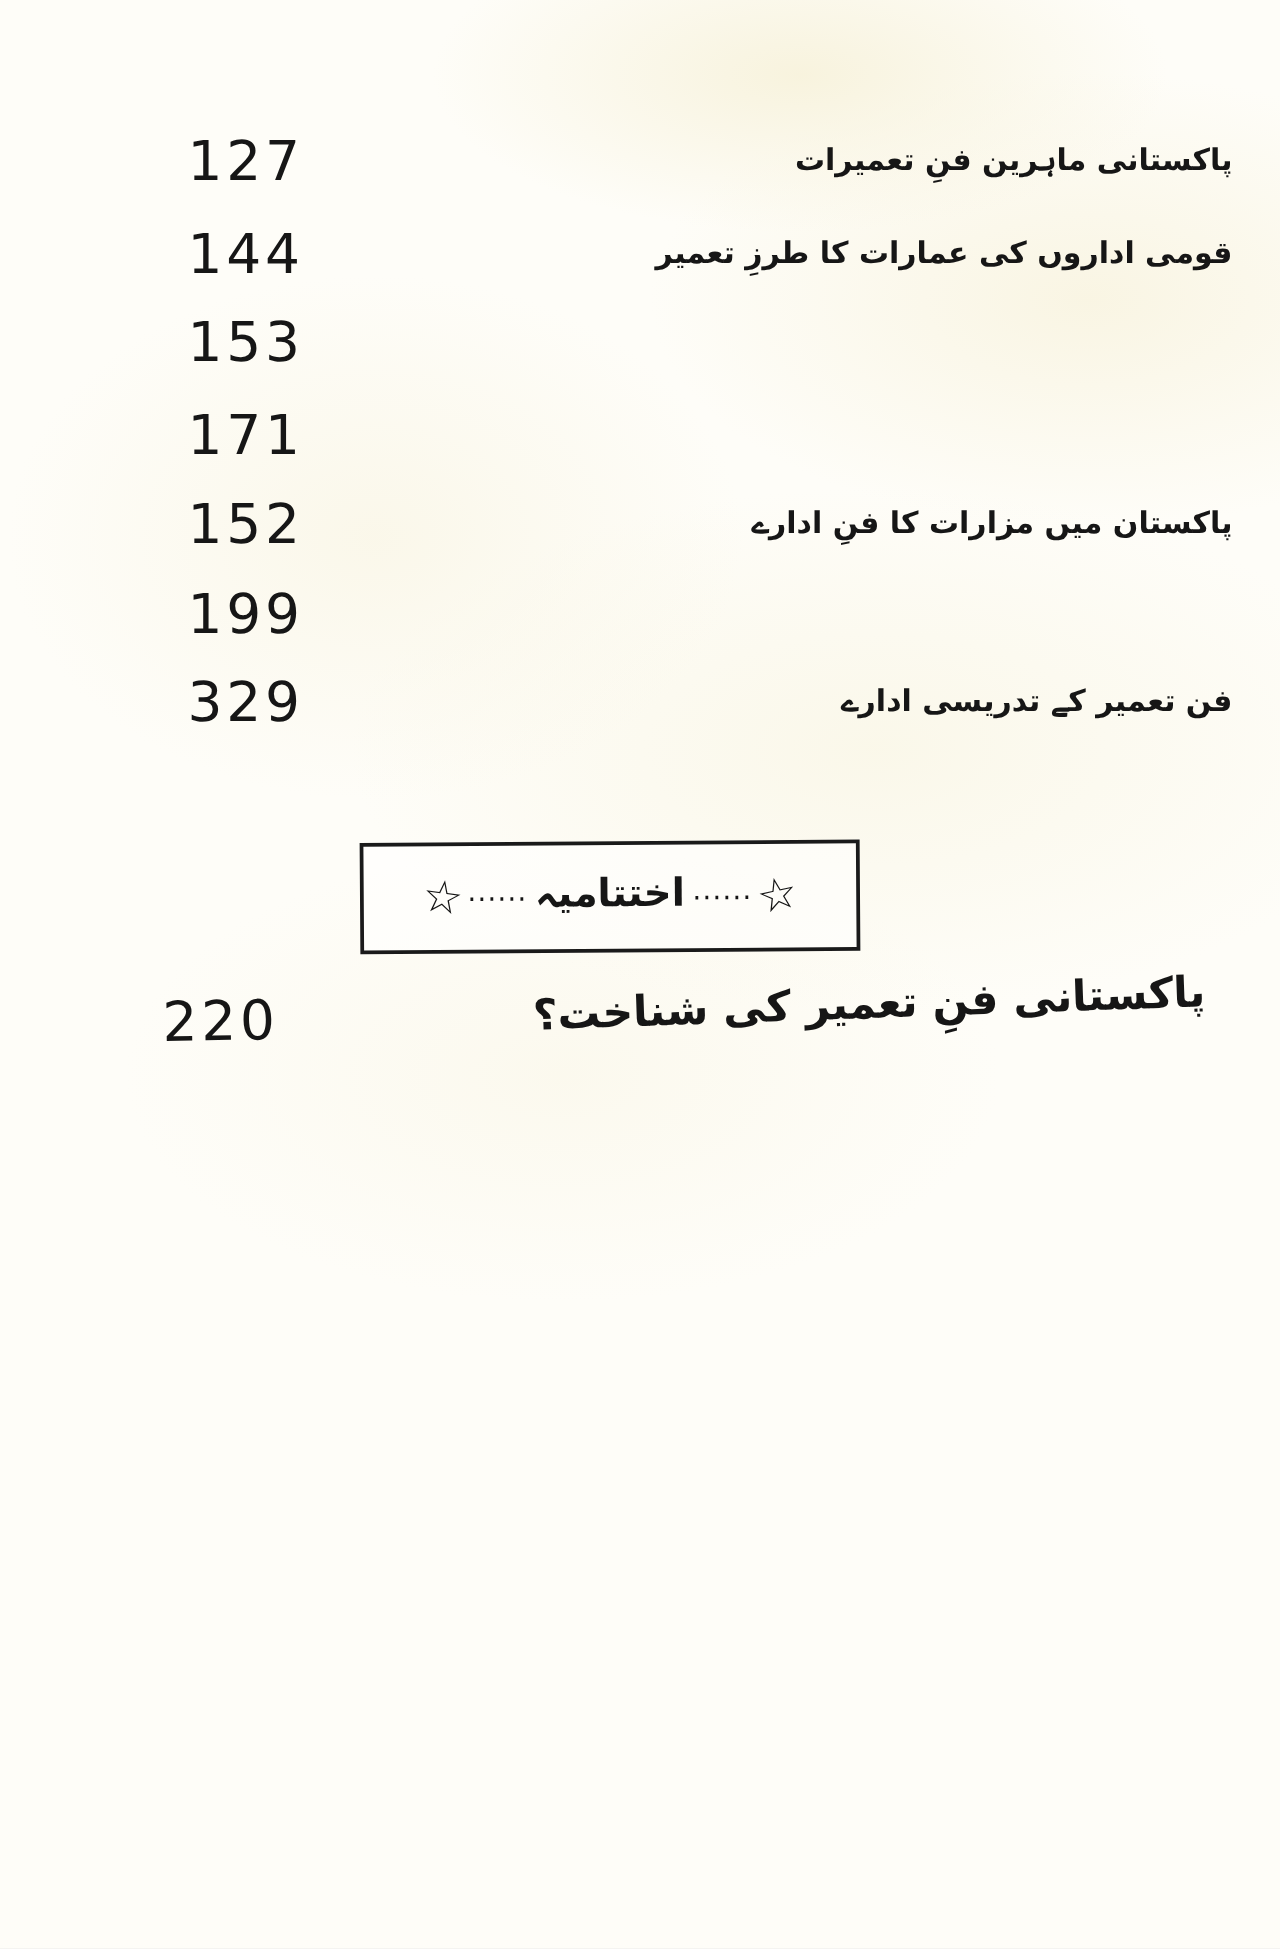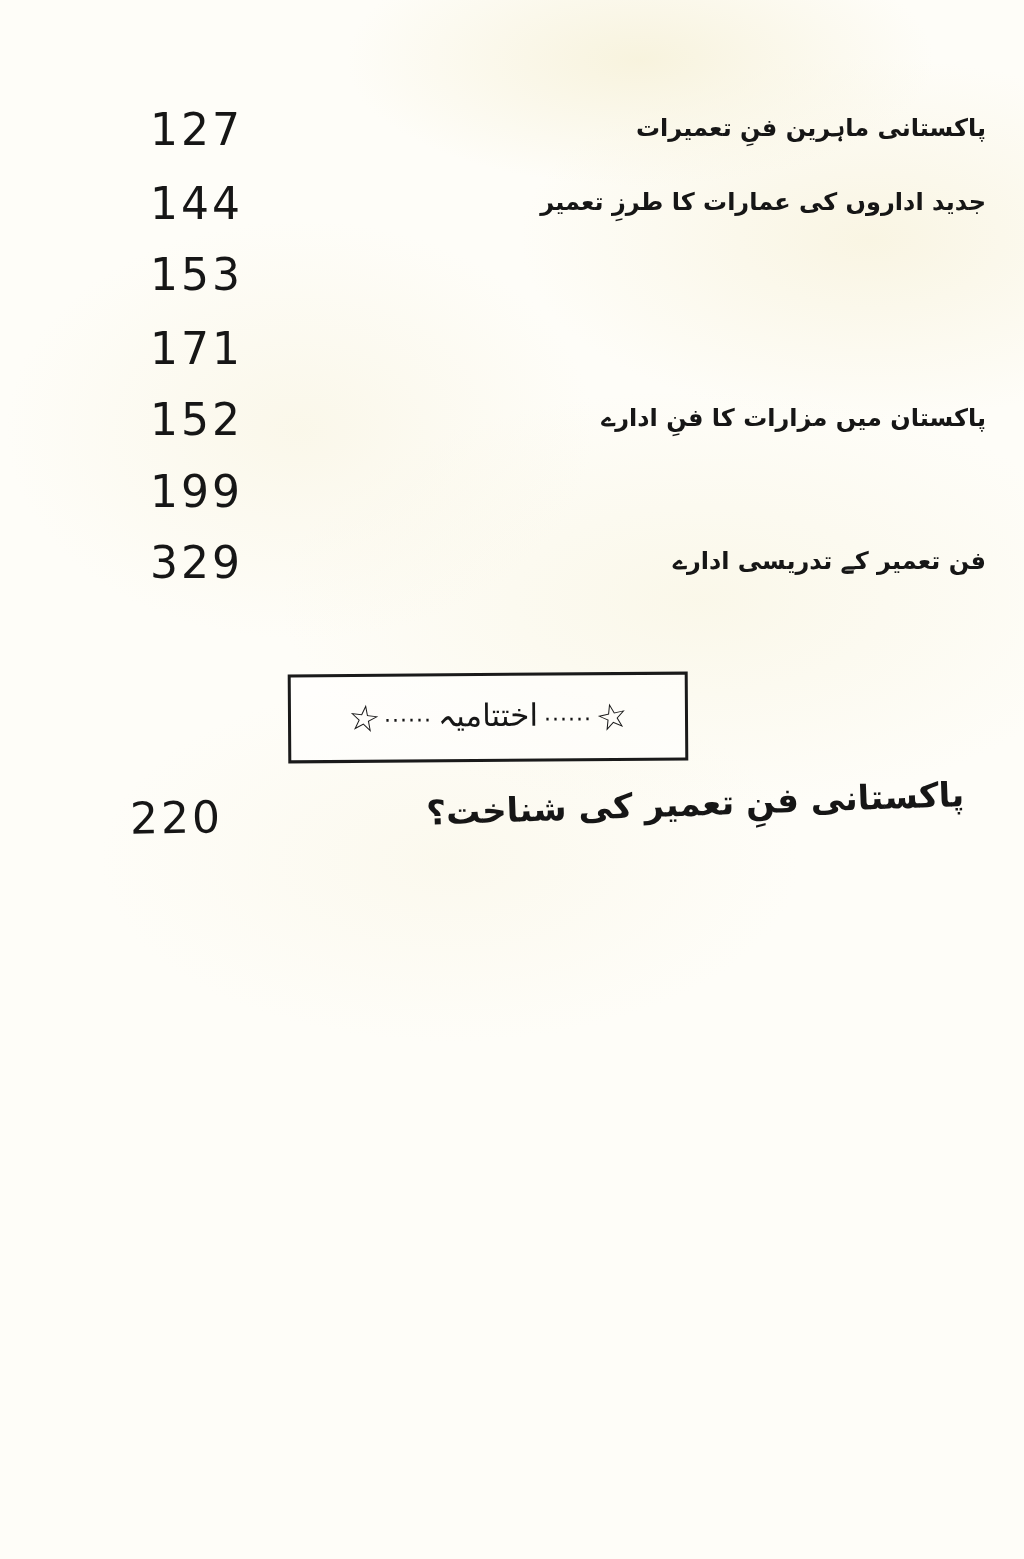--- a/index.html
+++ b/index.html
@@ -86,21 +86,21 @@
   .divider-dots {
     font-family: "DejaVu Sans", sans-serif;
     font-size: 22px;
     letter-spacing: 1px;
     color: #141414;
     position: relative;
     top: -4px;
   }
   .divider-label {
     font-size: 31px;
-    font-weight: 400;
+    font-weight: 700;
     padding: 0 2px;
     position: relative;
     top: -2px;
   }
 
   .final-title {
     position: absolute;
     right: 60px;
     top: 774px;
     font-size: 34px;
@@ -124,21 +124,21 @@
 
 <div class="page">
 
   <div class="toc-row" style="top:108px">
     <span class="page-num">127</span>
     <span class="urdu chapter-title">پاکستانی ماہرین فنِ تعمیرات</span>
   </div>
 
   <div class="toc-row" style="top:182px">
     <span class="page-num">144</span>
-    <span class="urdu chapter-title">جدید اداروں کی عمارات کا طرزِ تعمیر</span>
+    <span class="urdu chapter-title">قومی اداروں کی عمارات کا طرزِ تعمیر</span>
   </div>
 
   <div class="toc-row" style="top:253px">
     <span class="page-num">153</span>
   </div>
 
   <div class="toc-row" style="top:327px">
     <span class="page-num">171</span>
   </div>
 

